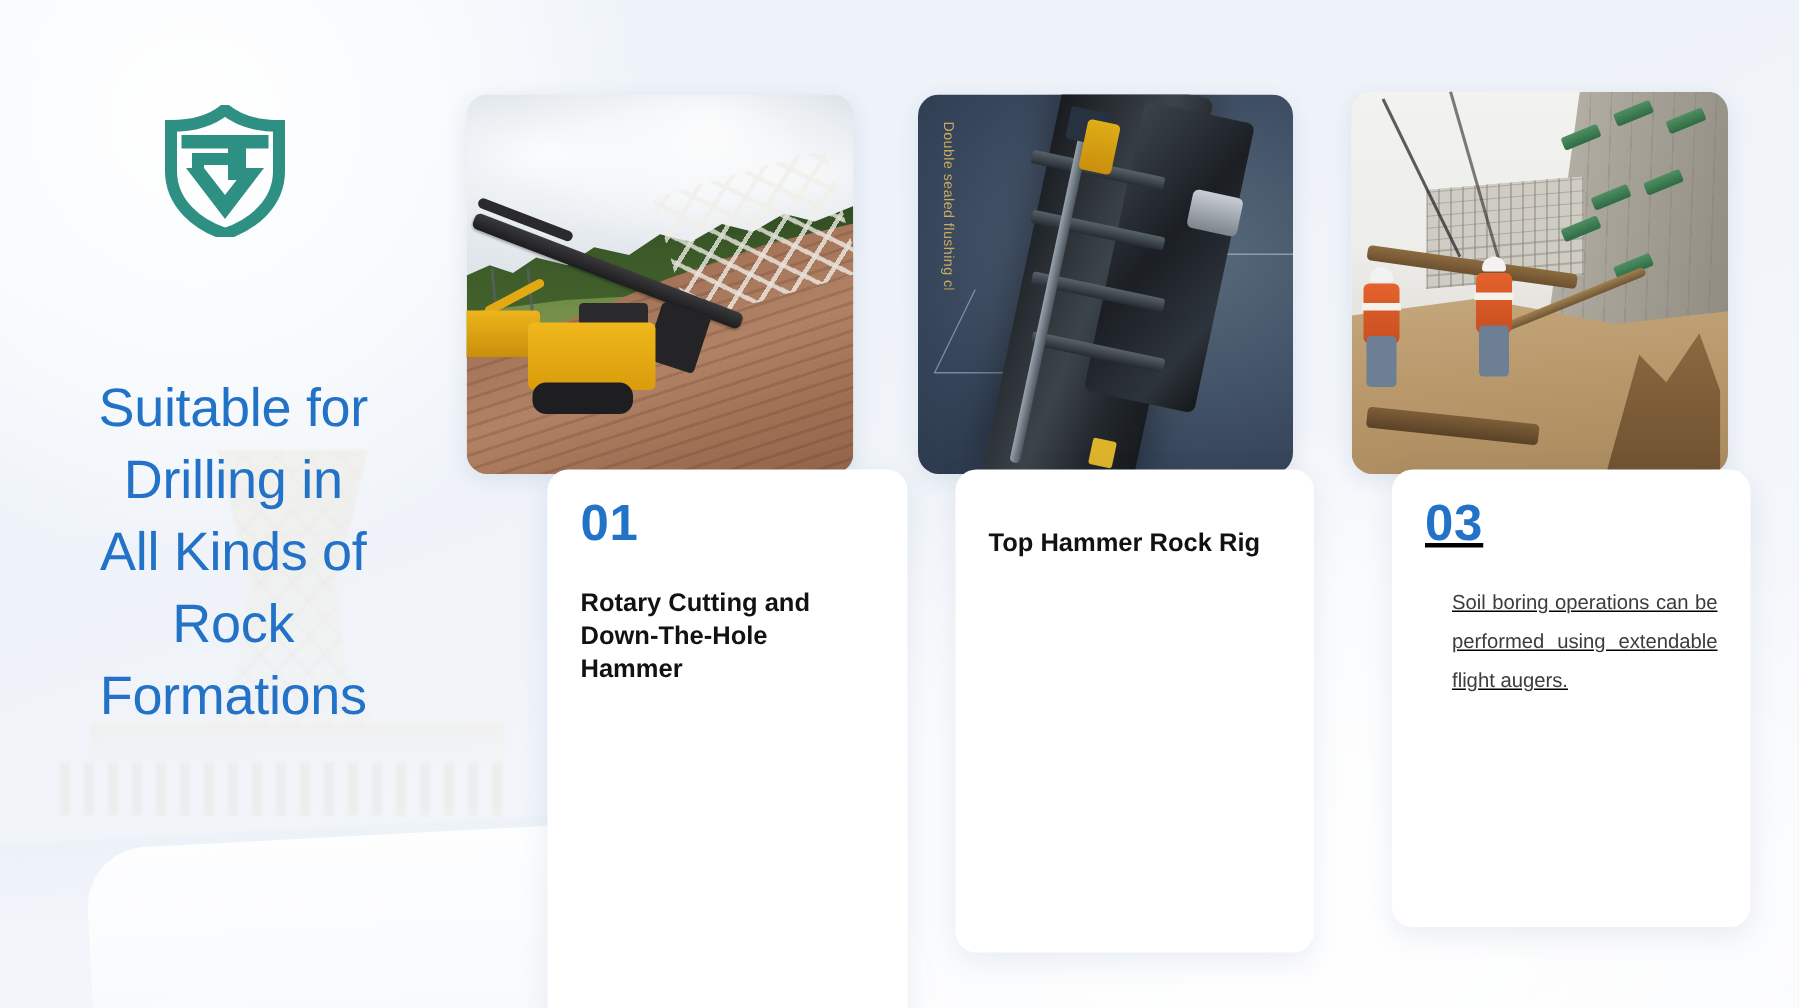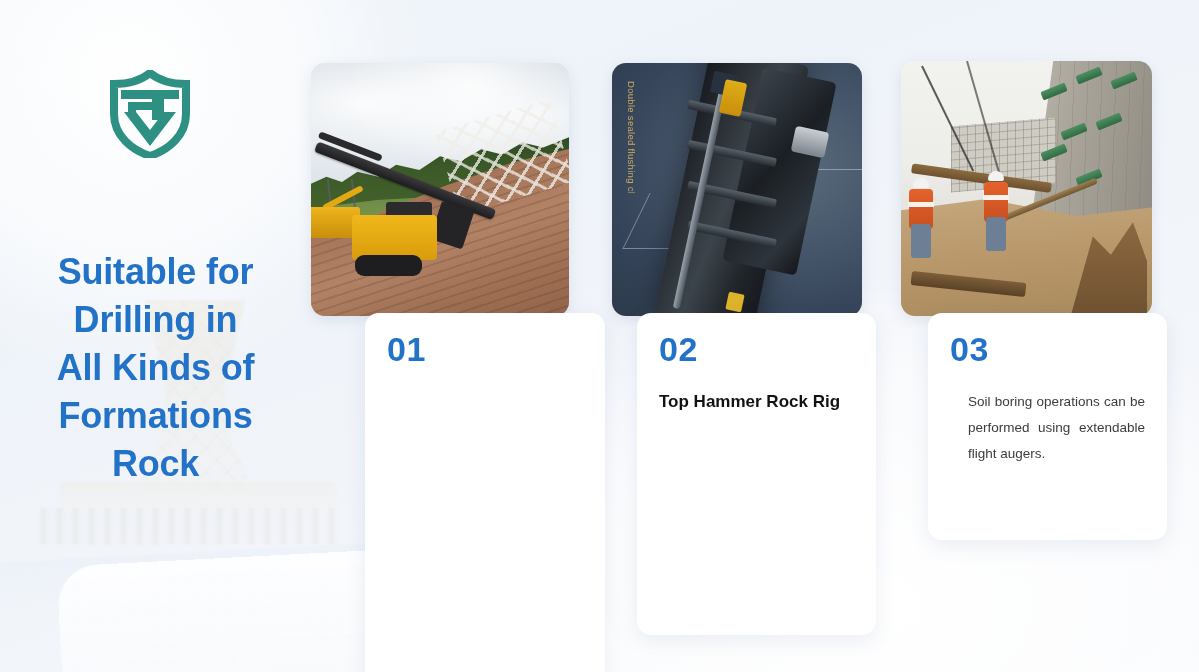--- a/index.html
+++ b/index.html
@@ -111,21 +111,21 @@
   }
 
   .headline {
     position: absolute;
     left: 8px; top: 248px;
     width: 295px;
     text-align: center;
     color: #2272c8;
     font-size: 36px;
     line-height: 48px;
-    font-weight: bold;
+    font-weight: normal;
     letter-spacing: -0.2px;
   }
   .headline span { display: block; white-space: nowrap; }
 
   
   .card {
     position: absolute;
     z-index: 4;
   }
 
@@ -503,22 +503,22 @@
       <path d="M20 32 L48 32 L48 40 L28 40 L28 46 L20 46 Z" fill="#2e9083"></path>
       <path d="M44 20 L56 20 L56 50 L44 50 Z" fill="#2e9083"></path>
       <path d="M16 42 L42 76 L68 42 L56 42 L42 60 L28 42 Z" fill="#2e9083"></path>
     </svg>
   </div>
 
   <div class="headline">
     <span>Suitable for</span>
     <span>Drilling in</span>
     <span>All Kinds of</span>
+    <span>Rock</span>
     <span>Formations</span>
-    <span>Rock</span>
   </div>
 </div>
 
 <div class="card">
   <div class="card-photo" style="left:311px; top:63px; width:258px; height:253px;">
     <div class="scene">
       <div class="c1-sky"></div>
       <div class="c1-clouds"></div>
       <div class="c1-trees"></div>
       <div class="c1-grass"></div>
@@ -532,20 +532,21 @@
       <div class="c1-boom"></div>
       <div class="c1-head"></div>
       <div class="c1-rig-cab"></div>
       <div class="c1-rig-body"></div>
       <div class="c1-track"></div>
     </div>
   </div>
 
   <div class="card-body" style="left:365px; top:313px; width:240px; height:390px;">
     <div class="card-num">01</div>
+    <div class="card-title">Rotary Cutting and Down-The-Hole Hammer</div>
   </div>
 </div>
 
 <div class="card">
   <div class="card-photo" style="left:612px; top:63px; width:250px; height:253px;">
     <div class="scene">
       <div class="c2-bg"></div>
       <div class="c2-line-l"></div>
       <div class="c2-line-r"></div>
       <div class="c2-line-r2"></div>
@@ -558,21 +559,20 @@
       <div class="c2-rail"></div>
       <div class="c2-chuck"></div>
       <div class="c2-sticker2"></div>
       <div class="c2-sticker"></div>
       <div class="c2-yellow"></div>
       <div class="c2-label">Double sealed flushing cham</div>
     </div>
   </div>
 
   <div class="card-body" style="left:637px; top:313px; width:239px; height:322px;">
-    <div class="card-num">02</div>
     <div class="card-title">Top Hammer Rock Rig</div>
   </div>
 </div>
 
 <div class="card">
   <div class="card-photo" style="left:901px; top:61px; width:251px; height:255px;">
     <div class="scene">
       <div class="c3-sky"></div>
       <div class="c3-wall"></div>
       <div class="c3-wall-tex"></div>
@@ -599,17 +599,17 @@
       </div>
       <div class="worker" style="left:32%; top:43%; width:30px; height:90px;">
         <div class="w-helmet"></div>
           <div class="w-vest"></div>
           <div class="w-stripe"></div>
           <div class="w-body"></div>
       </div>
     </div>
   </div>
 
-  <div class="card-body" style="left:928px; top:313px; width:239px; height:227px;">
+  <div class="card-body" style="left:928px; top:313px; width:239px; height:305px;text-decoration:underline;">
     <div class="card-num">03</div>
     <div class="card-text justify" style="margin-left:18px; margin-top:20px;">Soil boring operations can be performed using extendable flight augers.</div>
   </div>
 </div>
 
 </body></html>

